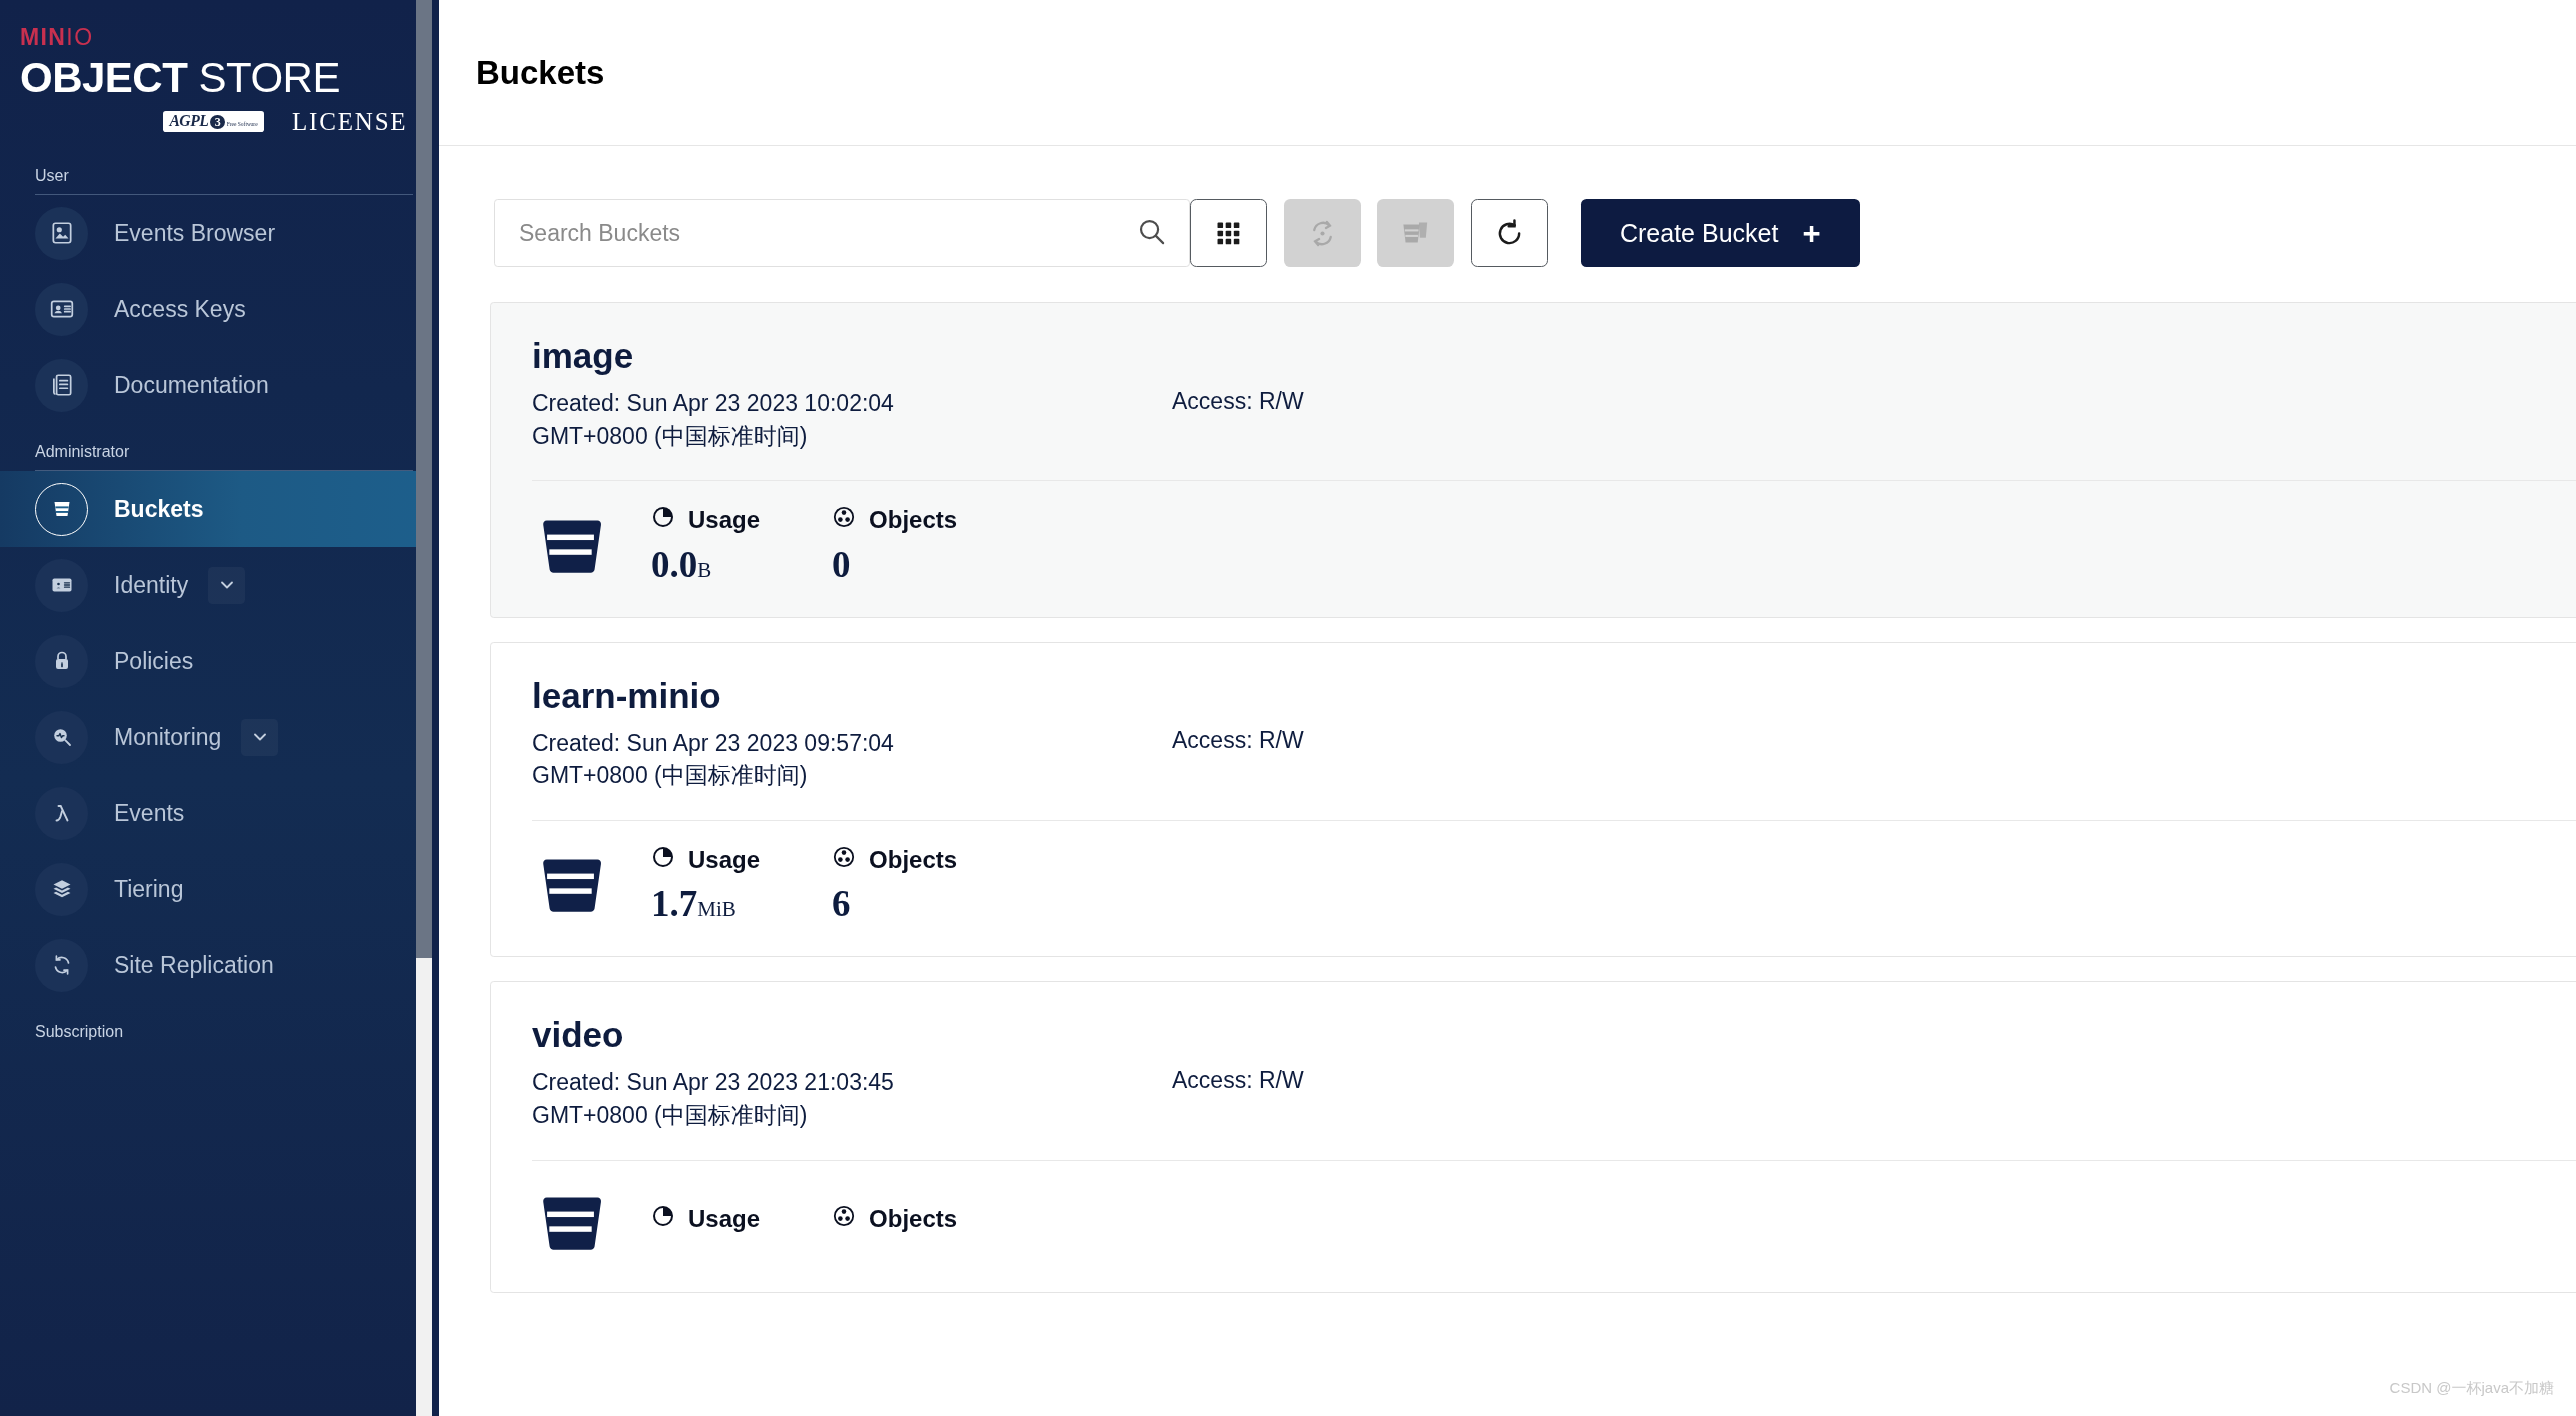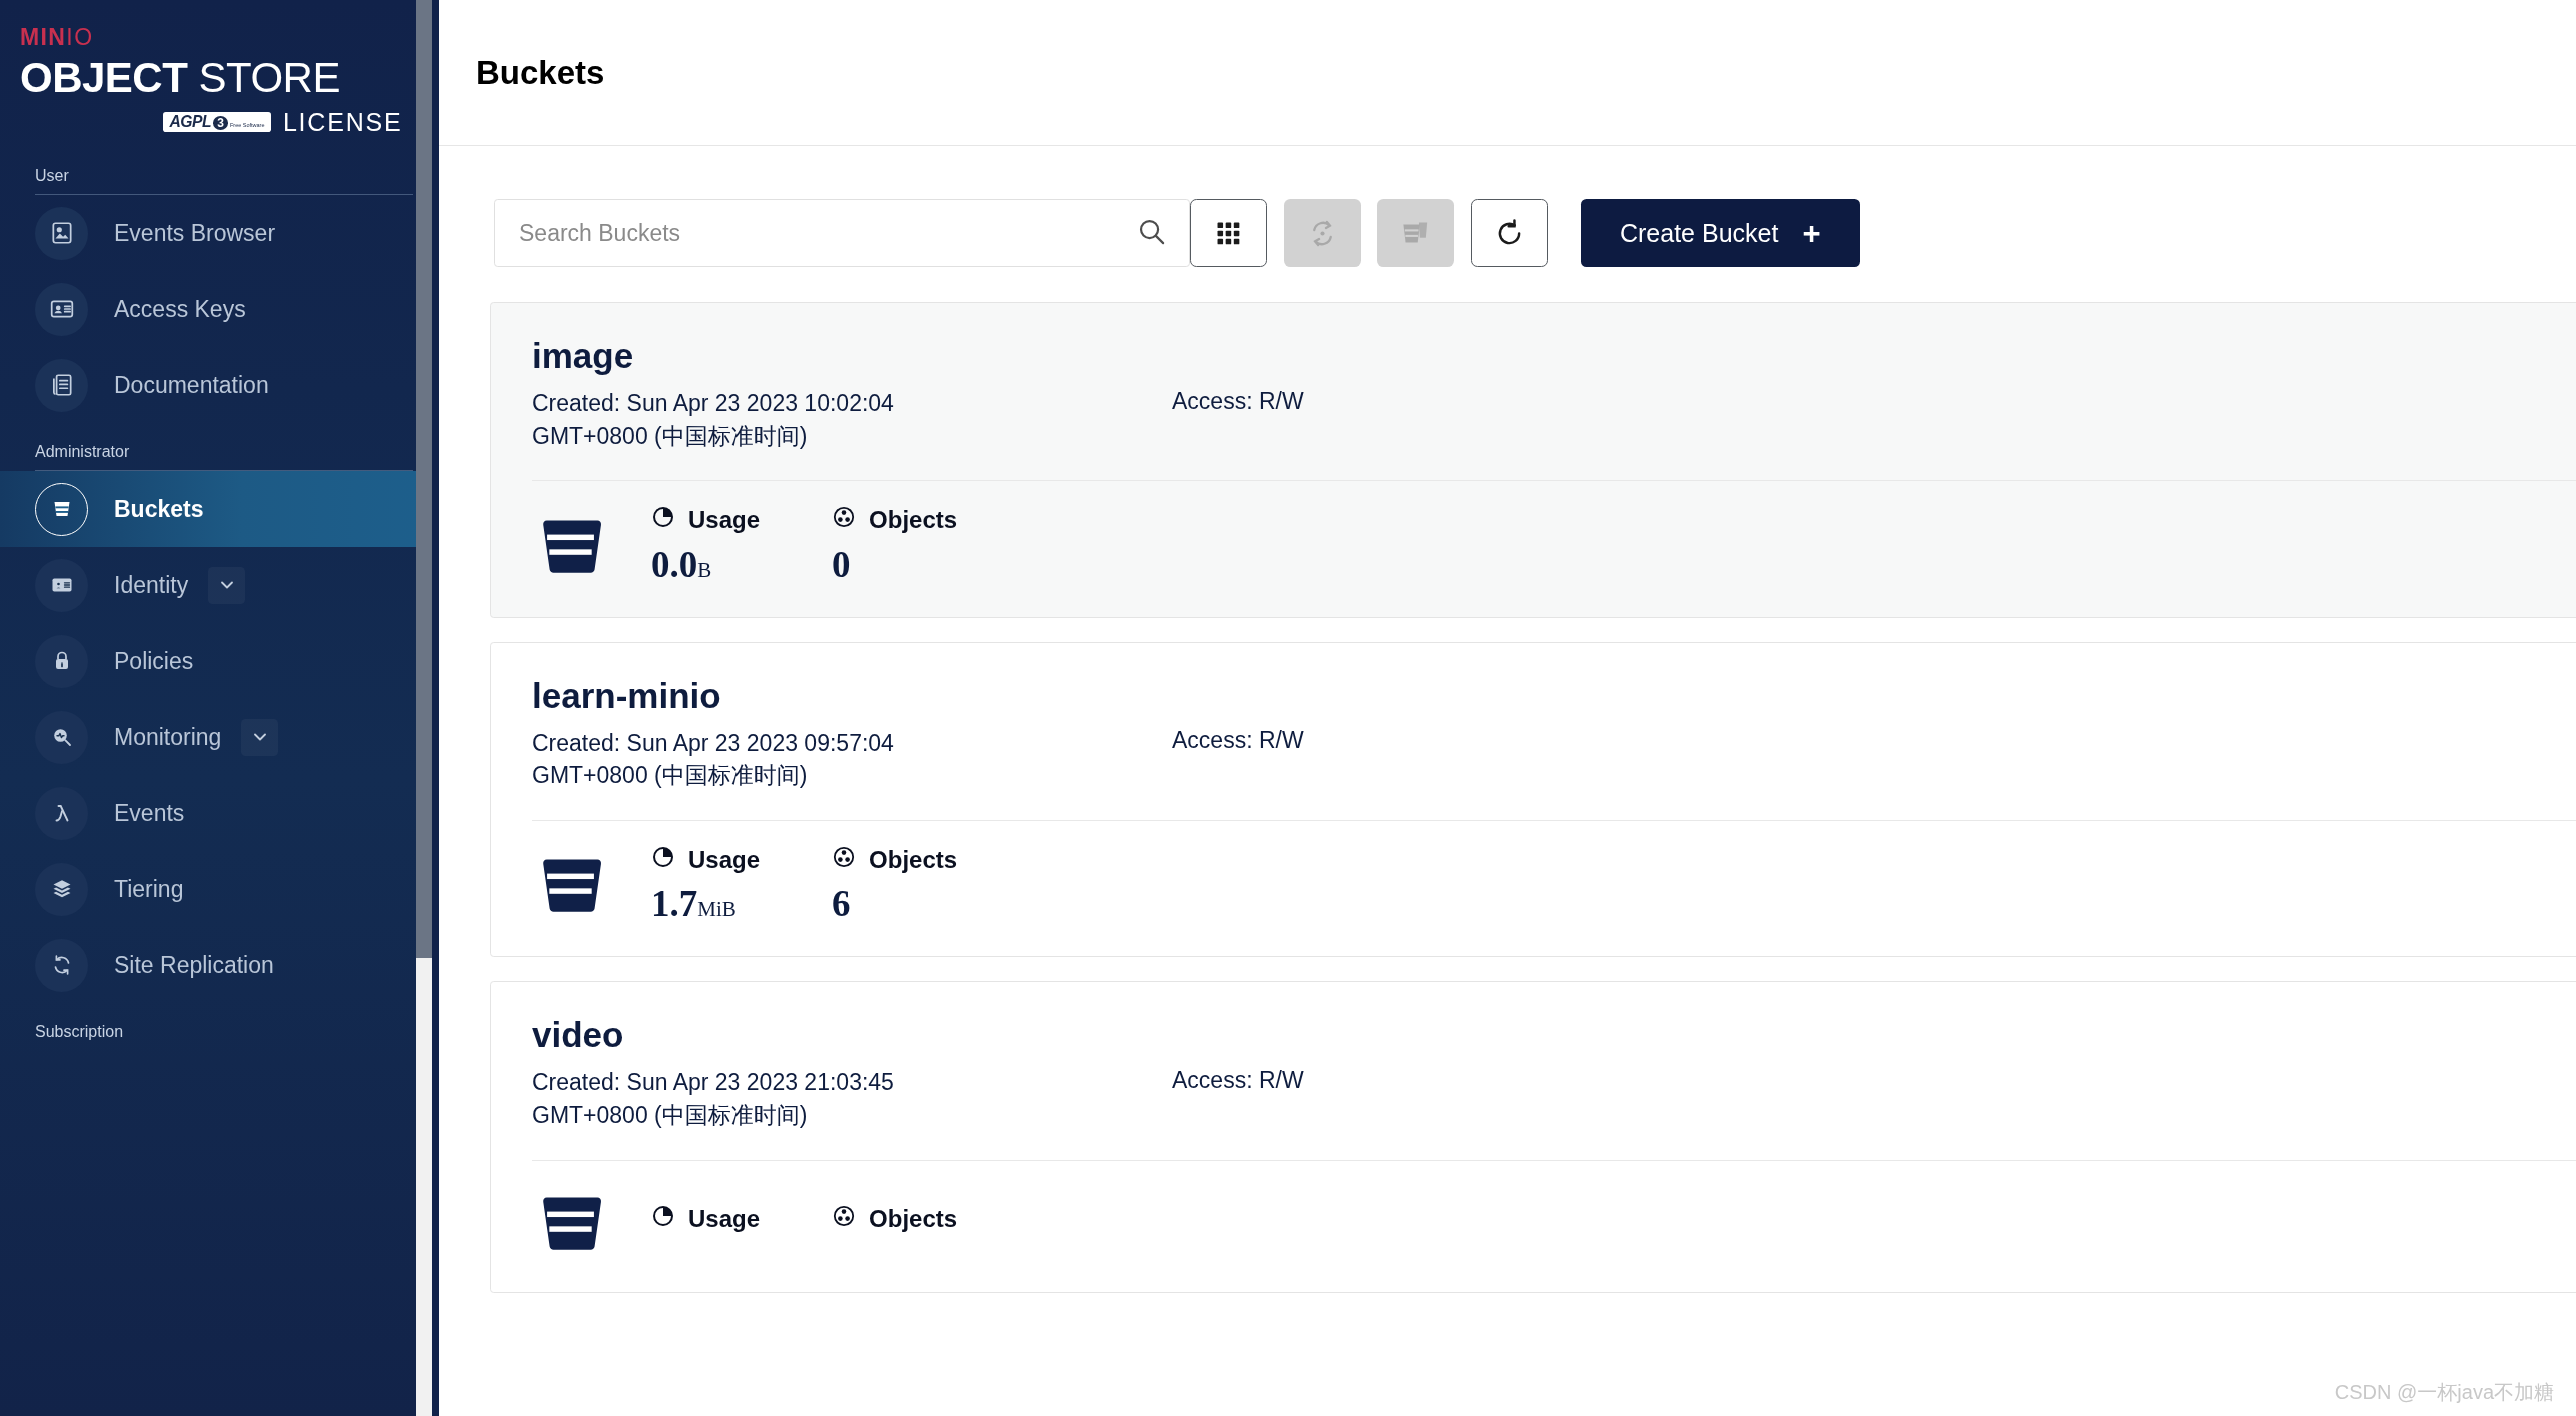--- a/index.html
+++ b/index.html
@@ -23,21 +23,21 @@
     color: #c8304f; font-weight: 700; font-size: 23px;
     letter-spacing: 1.4px; line-height: 1; margin-bottom: 8.3px;
   }
   .logo-mini .o { font-weight: 400; }
   .logo-obj {
     font-size: 42px; line-height: 1; color: #ffffff;
     letter-spacing: -0.5px; white-space: nowrap;
   }
   .logo-obj b { font-weight: 700; }
   .logo-obj span { font-weight: 300; }
-  .logo-license { display: flex; align-items: center; gap: 12px; margin-top: 8.3px; padding-left: 143px;}
+  .logo-license { display: flex; align-items: center; gap: 28px; margin-top: 8.3px; padding-left: 143px; font-family: Liberation Serif, serif;}
   .agpl-badge {
     background: #ffffff; color: #1b2a4a; border-radius: 2.8px;
     padding: 1.8px 6.4px 2.8px 6.4px; font-size: 15.7px; font-weight: 700;
     font-style: italic; letter-spacing: -0.5px; line-height: 1;
     display: flex; align-items: baseline; gap: 1.8px;
   }
   .agpl-badge .v3 {
     background: #1b2a4a; color: #ffffff; border-radius: 50%;
     font-size: 12px; padding: 0.9px 4.6px; font-style: normal;
   }
@@ -129,22 +129,22 @@
   .bk-access { font-size: 23px; color: #0e1c3e; margin-left: 32px; padding-top: 0.9px; }
   .bk-divider { height: 0.9px; background: #e8e8e8; margin: 28px 0 0 0; }
   .bk-stats { display: flex; align-items: center; padding-top: 24px; }
   .bucket-glyph { width: 77px; height: 77px; margin-right: 42px; flex: 0 0 77px; }
   .stat { margin-right: 72px; }
   .stat-head { display: flex; align-items: center; gap: 13px; font-size: 24px; font-weight: 700; color: #0b1020; }
   .stat-val { font-size: 37px; font-weight: 700; color: #0e1c3e; margin-top: 7.4px; font-family: Liberation Serif, serif; }
   .stat-val .unit { font-size: 21px; font-weight: 400; }
 
   .watermark {
-    position: absolute; right: 22px; bottom: 11px;
-    font-size: 20px; color: #c8c8c8; white-space: nowrap; margin-top: 20px;
+    position: absolute; right: 22px; bottom: 19px;
+    font-size: 15px; color: #c8c8c8; white-space: nowrap; margin-top: 20px;
   }
 </style>
 </head>
 <body>
 
 <div class="app">
 
   <aside class="sidebar">
 
     <div class="logo-box">

